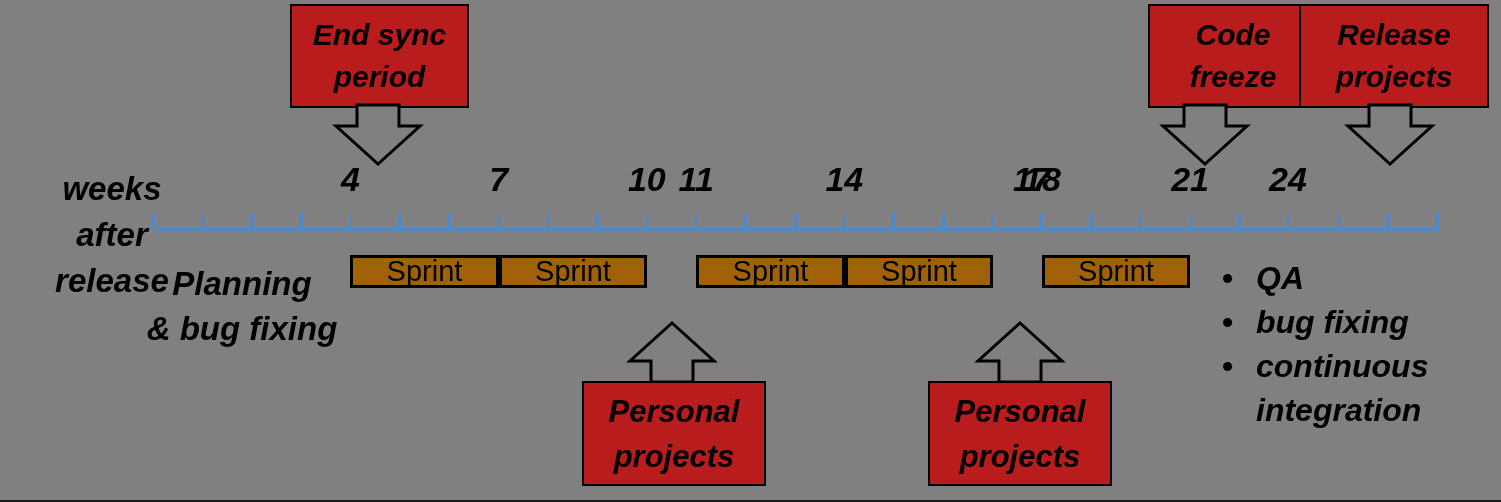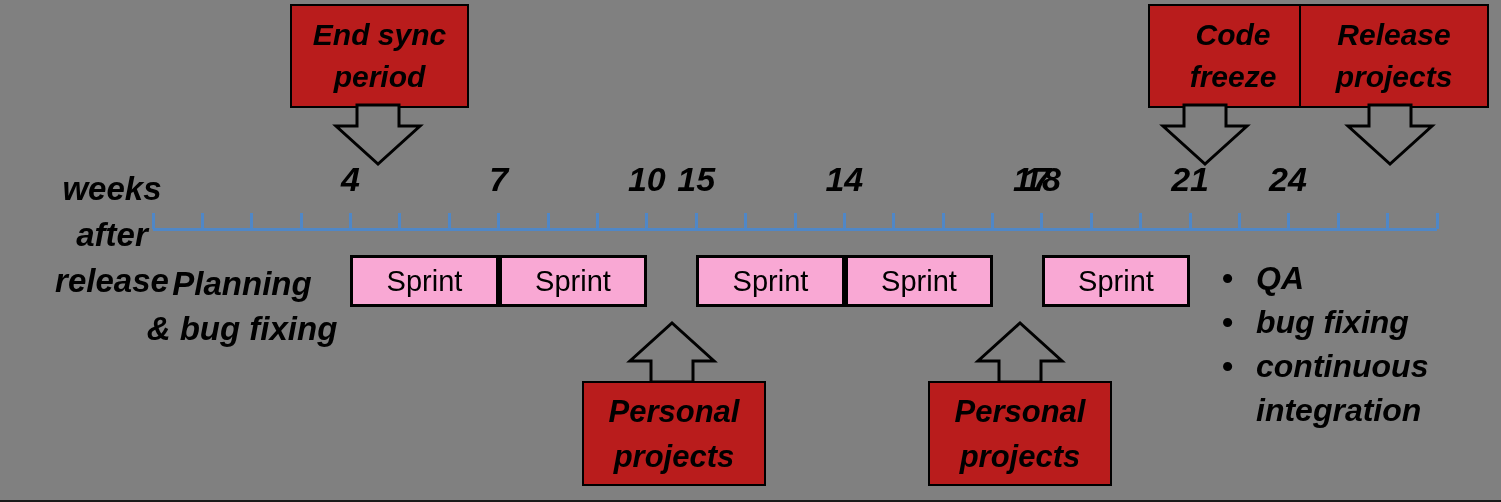--- a/index.html
+++ b/index.html
@@ -56,22 +56,22 @@
     font-size: 34px; font-weight: bold; font-style: italic;
   }
   
   .planning-label {
     position: absolute; left: 122px; top: 261px; width: 240px;
     text-align: center; font-size: 33px; font-weight: bold; font-style: italic;
     line-height: 45px;
   }
   
   .sprint {
-    position: absolute; top: 255px; height: 52px;
-    background: #f9a8d4; border: 3px solid #000; box-sizing: border-box;
+    position: absolute; top: 255px; height: 33px;
+    background: #a16207; border: 3px solid #000; box-sizing: border-box;
     display: flex; align-items: center; justify-content: center;
     font-size: 29px; font-weight: normal; font-style: normal;
   }
   #sprint1 { left: 350px;  width: 149px; }
   #sprint2 { left: 499px;  width: 148px; }
   #sprint3 { left: 696px;  width: 149px; }
   #sprint4 { left: 845px;  width: 148px; }
   #sprint5 { left: 1042px; width: 148px; }
   
   .qa-list {
@@ -148,21 +148,21 @@
       <div class="tick" style="left: 1237.96px;"></div>
       <div class="tick" style="left: 1287.35px;"></div>
       <div class="tick" style="left: 1336.73px;"></div>
       <div class="tick" style="left: 1386.12px;"></div>
       <div class="tick" style="left: 1435.5px;"></div>
     </div>
   <div id="tl-labels">
       <div class="week-label" style="left: 310.538px;">4</div>
       <div class="week-label" style="left: 458.692px;">7</div>
       <div class="week-label" style="left: 606.846px; text-align: center;">10</div>
-      <div class="week-label" style="left: 656.231px;">15</div>
+      <div class="week-label" style="left: 656.231px;">11</div>
       <div class="week-label" style="left: 804.385px;">14</div>
       <div class="week-label" style="left: 992px;">17</div>
       <div class="week-label" style="left: 1001.92px;">18</div>
       <div class="week-label" style="left: 1150.08px;">21</div>
       <div class="week-label" style="left: 1248px; font-style: italic;">24</div>
     </div>
 
   <div class="planning-label">
     <div>Planning</div>
     <div>&amp; bug fixing</div>

